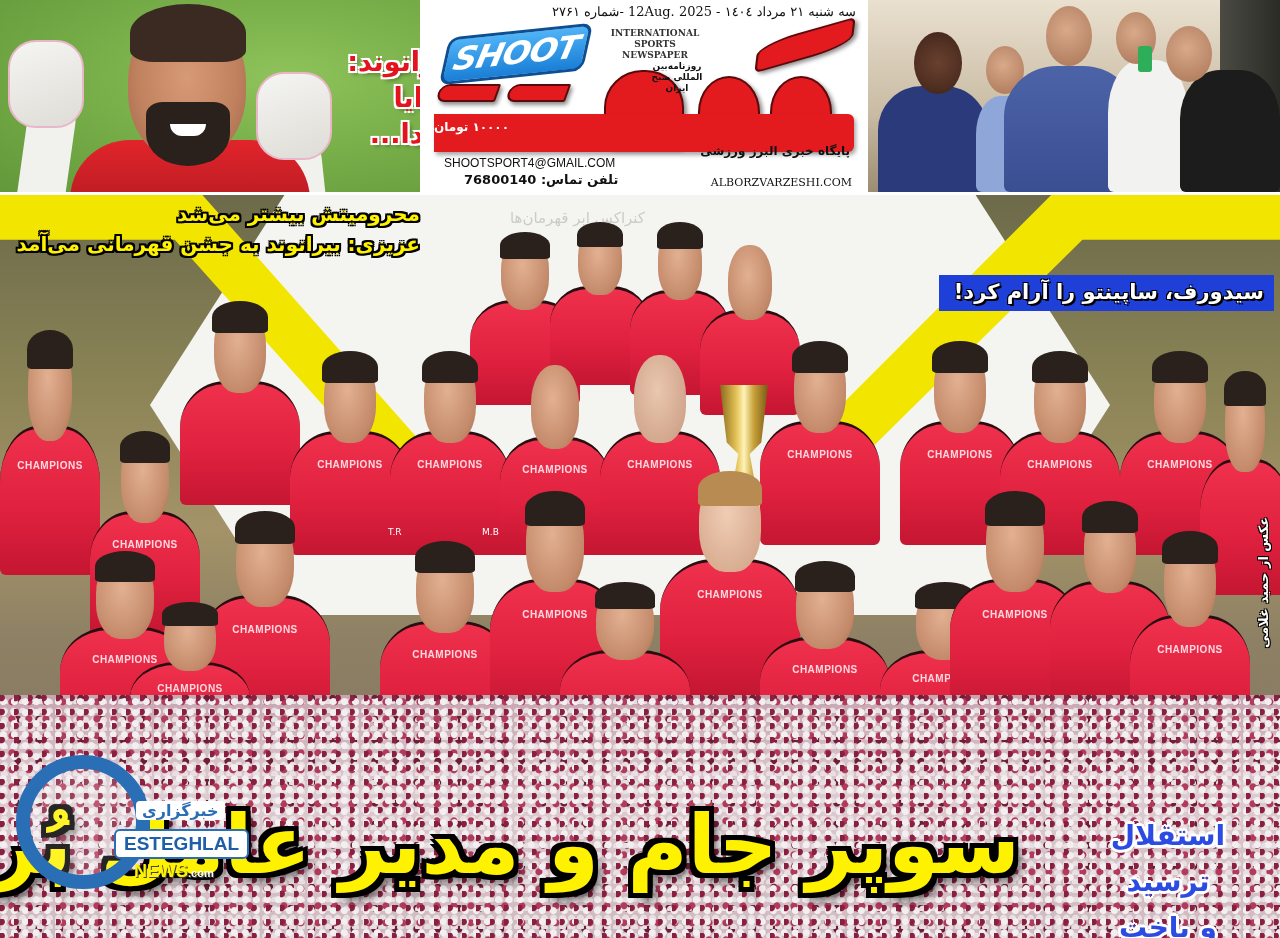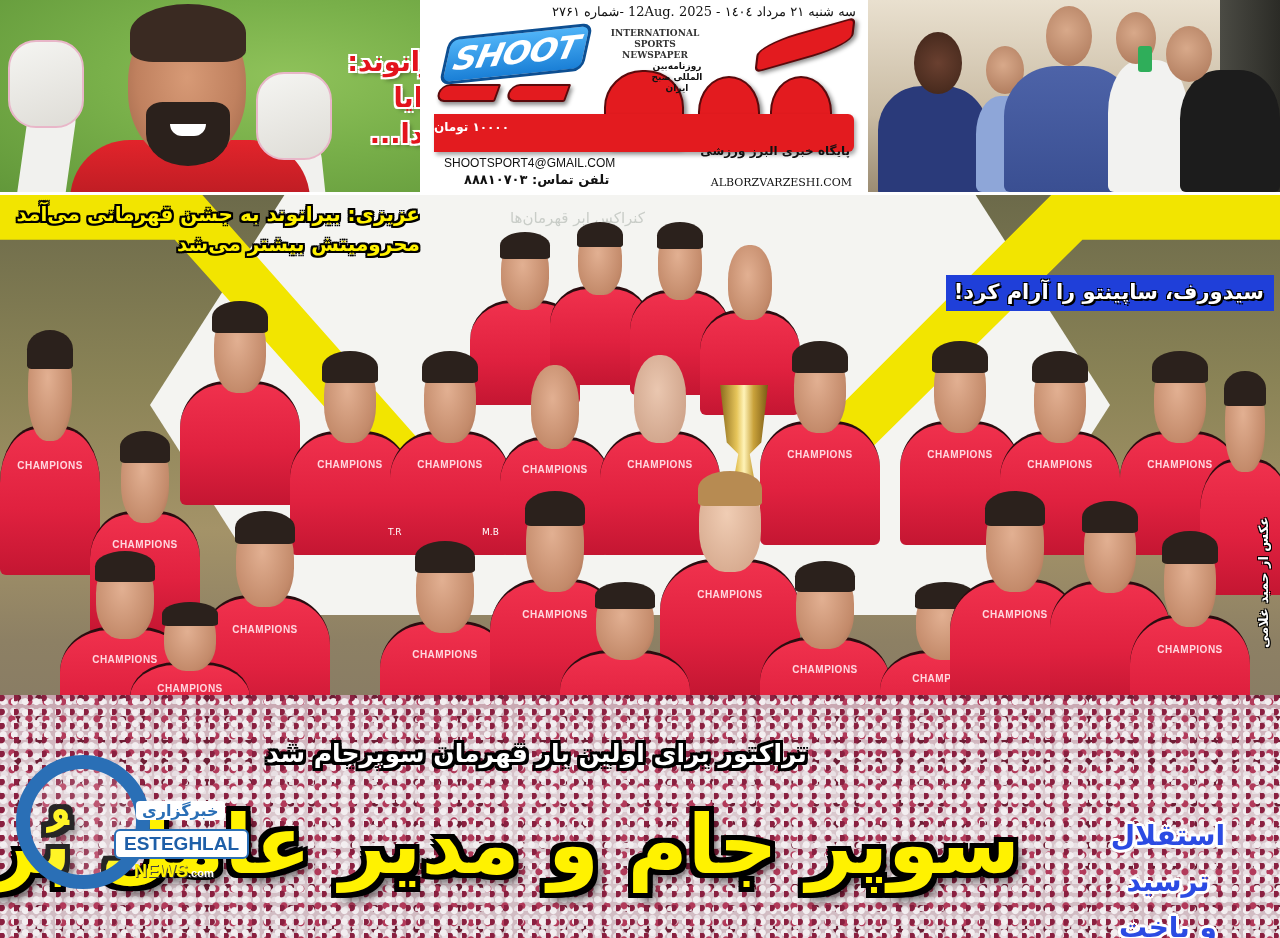--- a/index.html
+++ b/index.html
@@ -177,21 +177,21 @@
     text-shadow: 2px 2px 0 #000, -2px -2px 0 #000, 2px -2px 0 #000, -2px 2px 0 #000, 0 2px 0 #000, 2px 0 0 #000, 0 -2px 0 #000, -2px 0 0 #000;
   }
   .hl-right-main {
     position: absolute; right: 8px; top: 14px; direction: rtl; text-align: right;
     font-family: "DejaVu Sans", sans-serif; font-weight: 900; font-size: 27px; line-height: 36px;
     color: #1f3fd9; white-space: nowrap;
     text-shadow: 2px 2px 0 #fff, -2px -2px 0 #fff, 2px -2px 0 #fff, -2px 2px 0 #fff, 0 2px 0 #fff, 2px 0 0 #fff, 0 -2px 0 #fff, -2px 0 0 #fff, 3px 3px 5px rgba(0,0,0,.5);
   }
   .hl-right-sub {
     position: absolute; right: 6px; top: 80px; direction: rtl;
-    background: #1f3fd9; padding: 0 10px 0 8px; height: 36px;
+    background: #1f3fd9; padding: 0 10px 0 15px; height: 36px;
     font-family: "DejaVu Sans", sans-serif; font-weight: 900; font-size: 21px; line-height: 34px;
     color: #fff; white-space: nowrap;
     text-shadow: 2px 2px 0 #000, -1px -1px 0 #000, 1px -1px 0 #000, -1px 1px 0 #000;
   }
   .photo-credit {
     position: absolute; right: 2px; top: 322px; width: 22px; height: 150px;
     writing-mode: vertical-rl; transform: rotate(180deg);
     direction: rtl; font-size: 13px; font-weight: bold; color: #fff; white-space: nowrap;
     text-shadow: 1px 1px 0 #000, -1px -1px 0 #000, 1px -1px 0 #000, -1px 1px 0 #000;
   }
@@ -273,21 +273,21 @@
       <span class="mh-price">۱۰۰۰۰ تومان</span>
     </div>
     <div class="mh-shoot-logo">SHOOT</div>
     <div class="mh-intl">
       <div>INTERNATIONAL</div>
       <div>SPORTS NEWSPAPER</div>
       <div class="fa">روزنامه‌بین المللی صبح ایران</div>
     </div>
 
     <div class="mh-email">SHOOTSPORT4@GMAIL.COM</div>
-    <div class="mh-phone">تلفن تماس: ۸۸۸۱۰۷۰۳</div>
+    <div class="mh-phone">تلفن تماس: 76800140</div>
     <div class="mh-alborz-fa">پایگاه خبری البرز ورزشی</div>
     <div class="mh-alborz-en">ALBORZVARZESHI.COM</div>
   </div>
 
   <div class="panel-right">
     <div class="pr-curtain"></div>
     <div class="pr-person" style="left:10px;top:86px;width:110px;height:110px;background:#2a3a7a;"></div>
     <div class="pr-head" style="left:46px;top:32px;width:48px;height:62px;background:radial-gradient(circle,#6a4030,#3e2418);"></div>
     <div class="pr-person" style="left:108px;top:96px;width:60px;height:96px;background:#8ea6d8;"></div>
     <div class="pr-head" style="left:118px;top:46px;width:38px;height:48px;"></div>
@@ -467,27 +467,26 @@
       <div class="hair"></div>
       <div class="champ">CHAMPIONS</div>
     </div>
 
   <span style="position:absolute;left:388px;top:332px;font-size:9px;color:#fff;">T.R</span>
   <span style="position:absolute;left:482px;top:332px;font-size:9px;color:#fff;">M.B</span>
 
   <div class="confetti"></div>
 
   <div class="hl-left">
+    <div>محرومیتش بیشتر می‌شد</div>
     <div>عزیزی: بیرانوند به جشن قهرمانی می‌آمد</div>
-    <div>محرومیتش بیشتر می‌شد</div>
   </div>
   <div class="hl-right-sub">سیدورف، ساپینتو را آرام کرد!</div>
   <div class="photo-credit">عکس از حمید غلامی</div>
 
-  <div class="hl-subhead">تراکتور برای اولین بار قهرمان سوپرجام شد</div>
   <div class="hl-main">سوپر جام و مدیر عامل بُرد</div>
   <div class="hl-side">
     <div>استقلال ترسید</div>
     <div>و باخت</div>
   </div>
 
   <div class="source-logo">
     <div class="source-ring"></div>
     <div class="source-fa">خبرگزاری</div>
     <div class="source-en">ESTEGHLAL</div>

